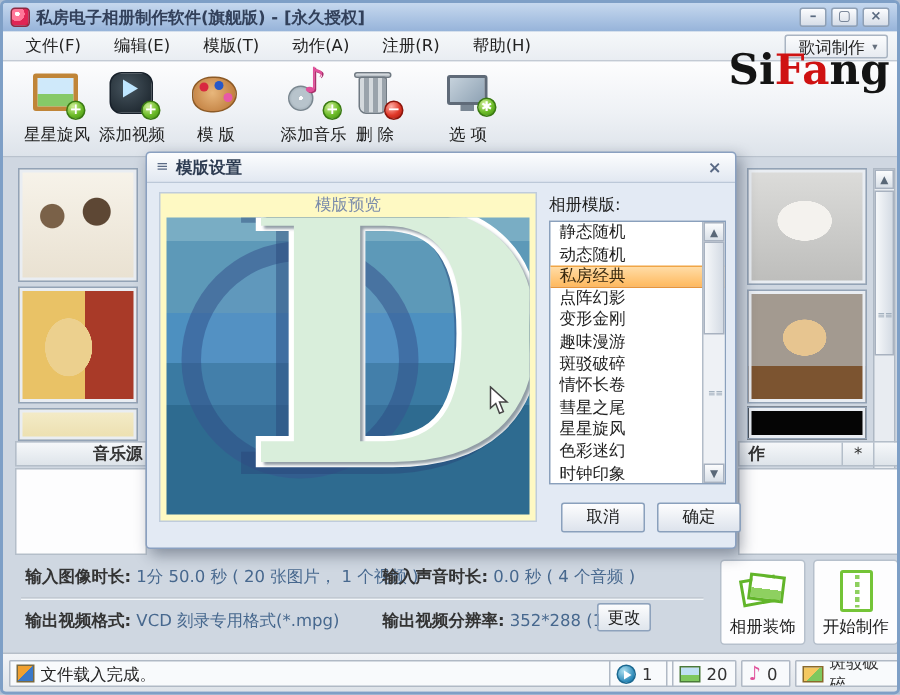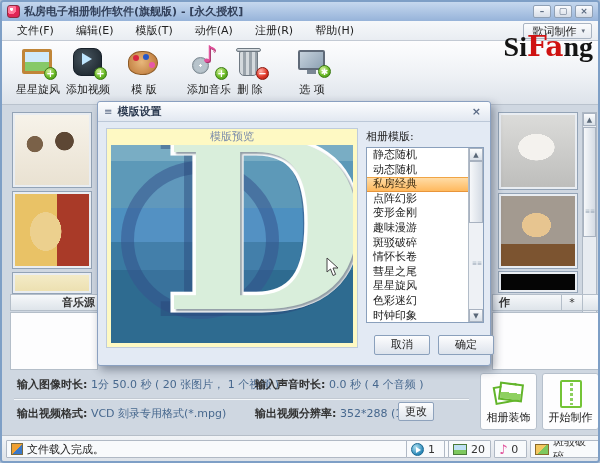--- a/index.html
+++ b/index.html
@@ -68,21 +68,21 @@
   .i-trash-lid { position:absolute; left:3px; top:3px; width:25px; height:4px; background:linear-gradient(#e8ecef,#a8b0b8);
                  border:1px solid #6f7982; border-radius:2px; }
   .i-mon { position:absolute; left:3px; top:5px; width:27px; height:20px; border:2px solid #5f6a78; border-radius:2px;
            background:linear-gradient(135deg,#c6d2dc,#8ea2b4); }
   .i-mon-stand { position:absolute; left:12px; top:25px; width:9px; height:4px; background:#7a8794; }
   .gear-badge { position:absolute; right:-2px; bottom:3px; width:13px; height:13px; border-radius:50%;
                 background:radial-gradient(circle at 35% 28%,#d2f09a,#6cbb28 55%,#3f8a10);
                 color:#fff; font-size:9px; line-height:13px; text-align:center; border:1px solid #3a7a12; }
   .logo { position:absolute; right:5px; top:31px; font-family:"DejaVu Serif","Liberation Serif",serif;
           font-weight:bold; font-size:28px; line-height:28px; letter-spacing:0; }
-  .logo .p1,.logo .p3 { color:#141414;font-family:Liberation Serif, serif; }
+  .logo .p1,.logo .p3 { color:#141414; }
   .logo .p2 { color:#cf1212; }
 
   
   .workspace { position:absolute; left:0; top:103px; right:0; bottom:26px; background:#cfd7e1; }
   .thumb { position:absolute; width:80px; border:1px solid #93a3b6; box-shadow:0 0 0 2px #e9edf2 inset; }
   .t1 { left:10px; top:7px;  height:76px;
         background:radial-gradient(circle at 28% 42%,#7a6148 0 11%,transparent 12%),
                    radial-gradient(circle at 66% 38%,#5d4734 0 13%,transparent 14%),
                    linear-gradient(180deg,#f7f3ea,#e9e1d1); }
   .t2 { left:10px; top:86px; height:78px;

